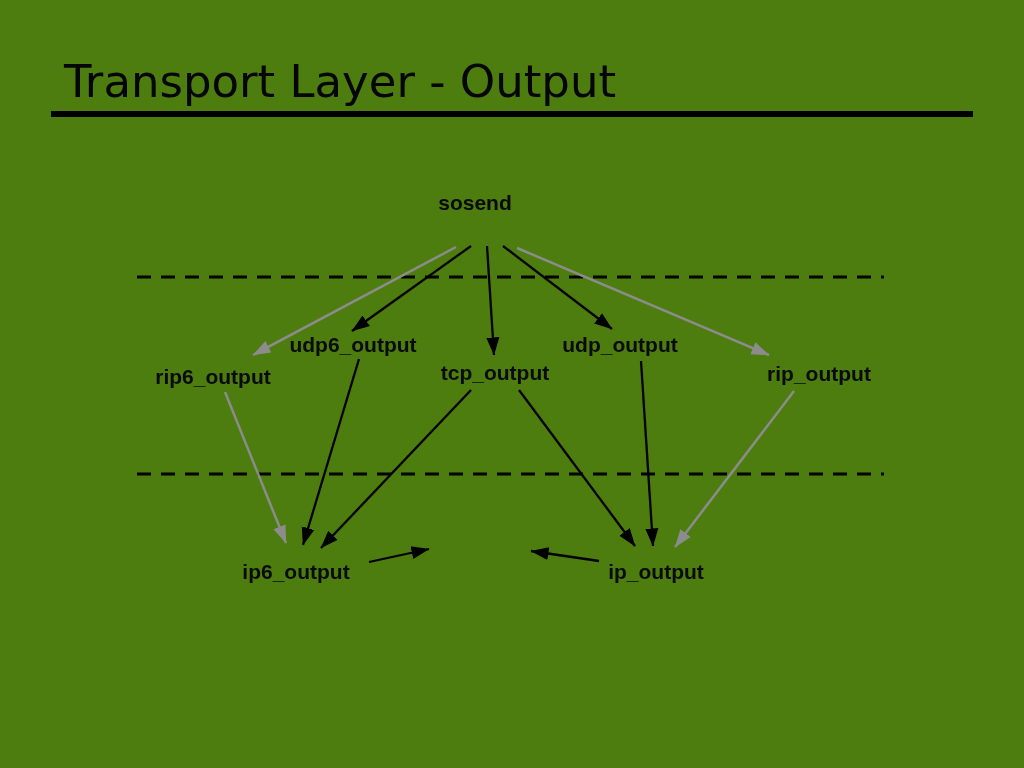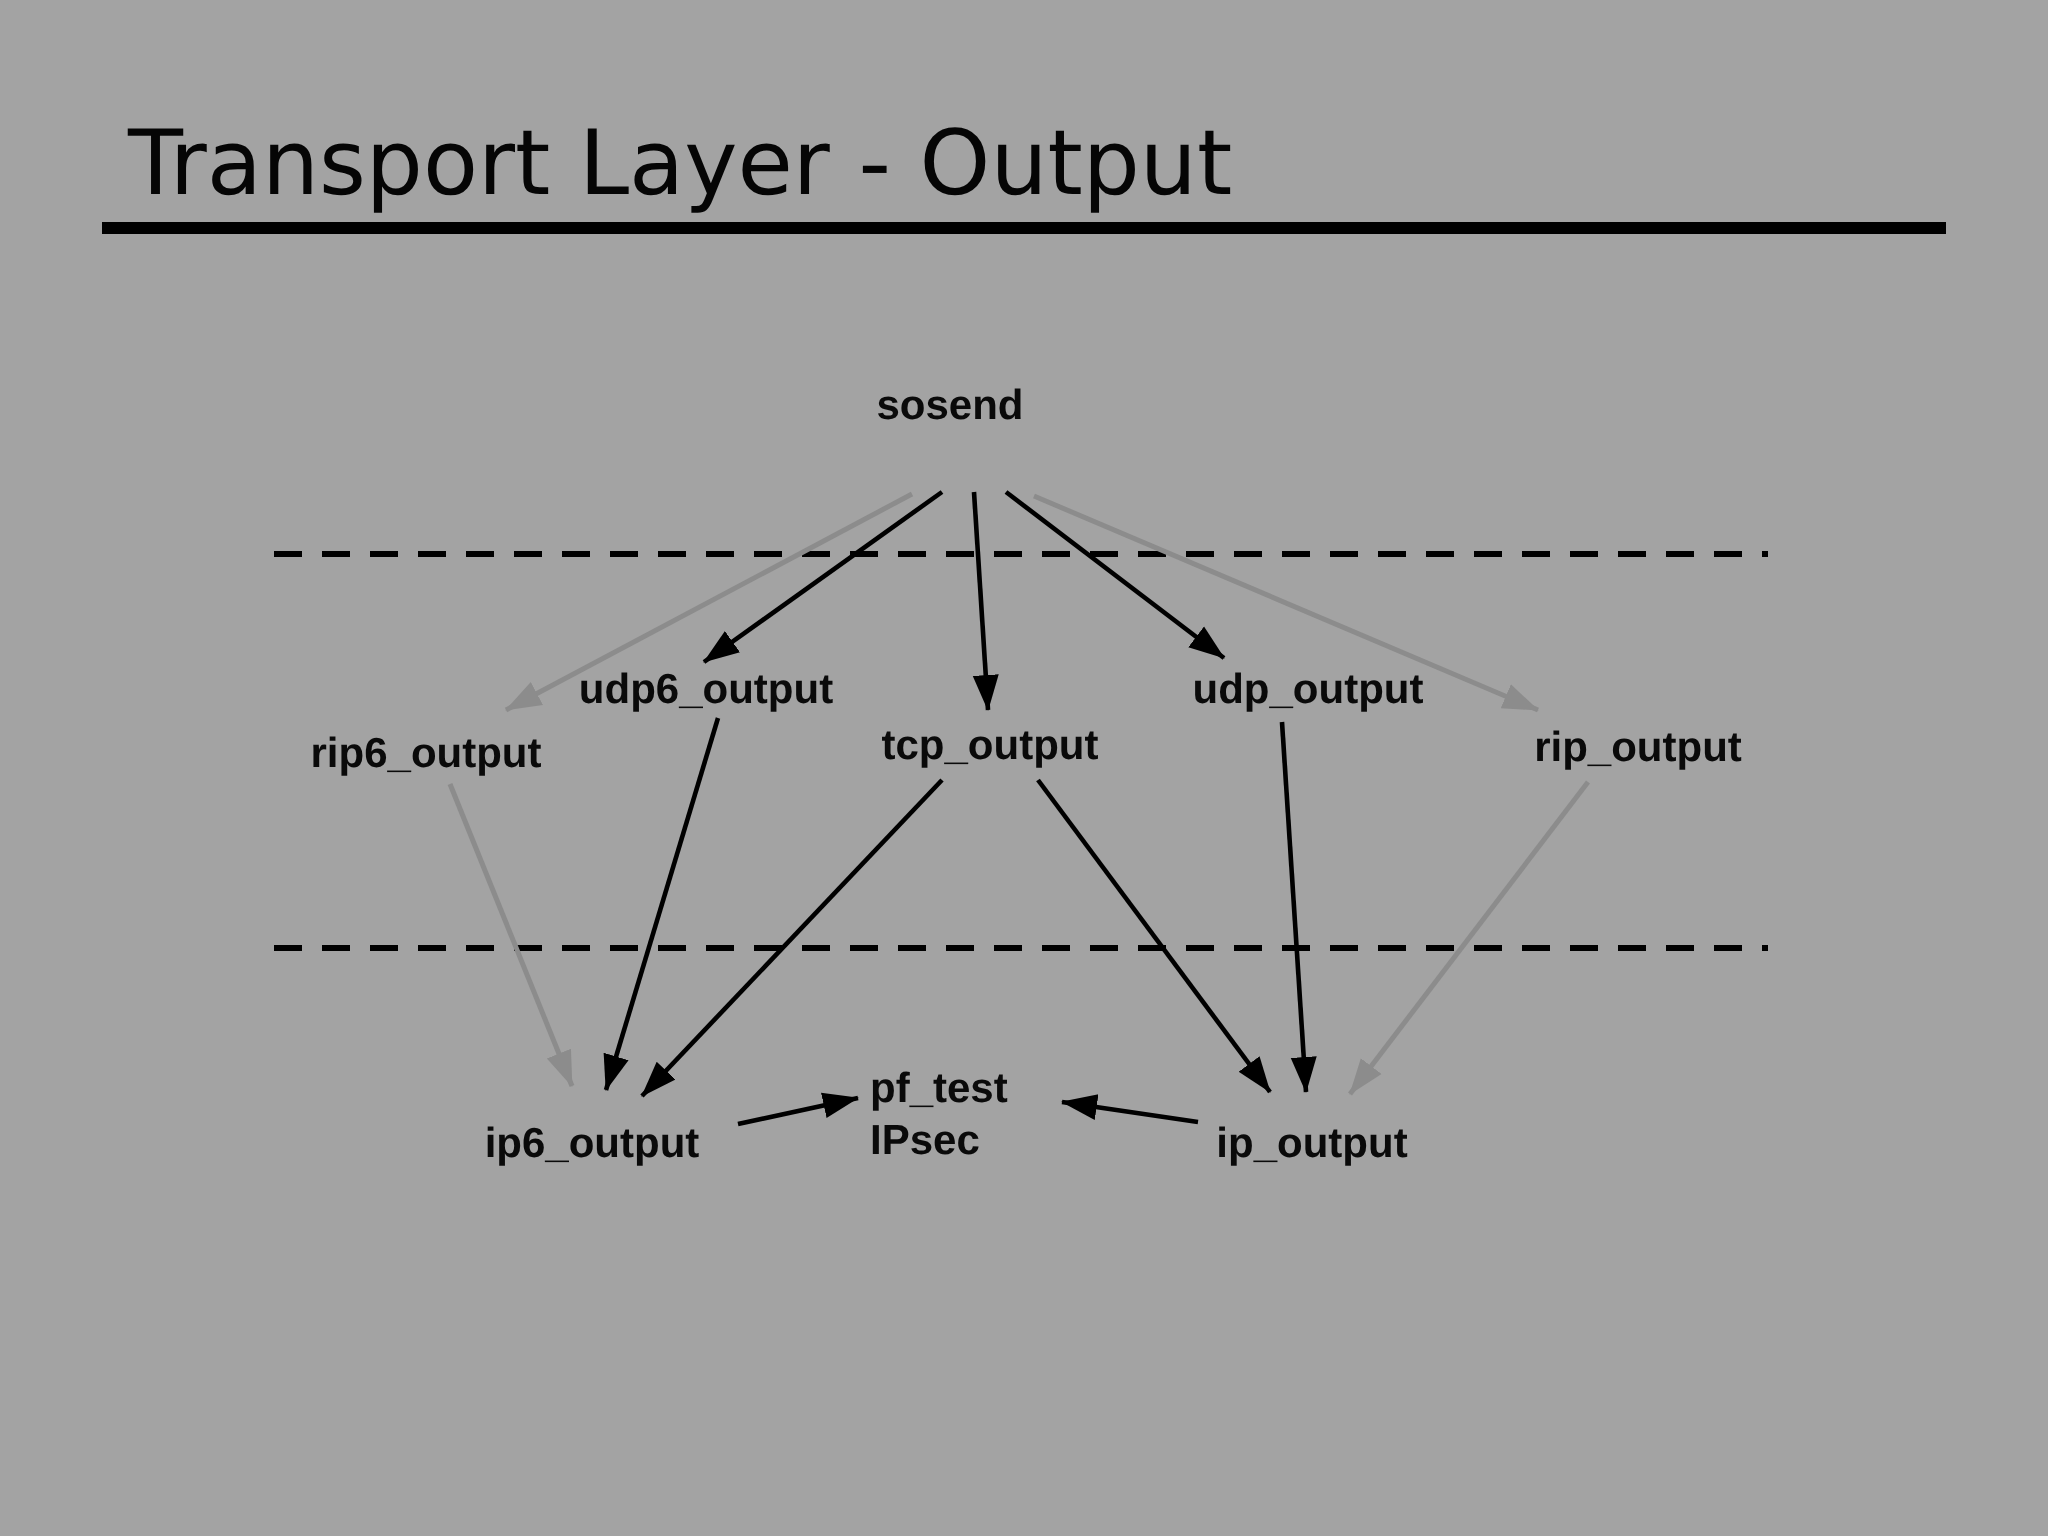--- a/index.html
+++ b/index.html
@@ -1,20 +1,20 @@
 <!DOCTYPE html>
 <html><head>
 <meta charset="utf-8">
 <style>
   html, body { margin: 0; padding: 0; background: #ffffff; }
   .slide {
     position: relative;
     width: 1024px;
     height: 768px;
-    background: #a3a3a3;
+    background: #4d7c0f;
     overflow: hidden;
     font-family: "Liberation Sans", sans-serif;
   }
   .slide-title {
     position: absolute;
     left: 64px;
     top: 56px;
     font-family: "DejaVu Sans", sans-serif;
     font-size: 45px;
     font-weight: 400;
@@ -42,21 +42,21 @@
     font-weight: 700;
     color: #0a0a0a;
     white-space: nowrap;
     line-height: 1.1;
   }
   .node-sosend      { left: 475px; top: 203px; }
   .node-pr-usrreq   { left: 484px; top: 231px; }
   .node-rip6-output { left: 213px; top: 377px; }
   .node-udp6-output { left: 353px; top: 345px; }
   .node-tcp-output  { left: 495px; top: 373px; text-align: center; }
-  .node-udp-output  { left: 654px; top: 345px; }
+  .node-udp-output  { left: 620px; top: 345px; }
   .node-rip-output  { left: 819px; top: 374px; }
   .node-ip6-output  { left: 296px; top: 572px; }
   .node-ip-output   { left: 656px; top: 572px; }
   .node-pf-block {
     position: absolute;
     left: 435px;
     top: 532px;
     font-size: 21px;
     font-weight: 700;
     color: #0a0a0a;
@@ -105,19 +105,15 @@
 
   <div class="node-label node-sosend">sosend</div>
 
   <div class="node-label node-rip6-output">rip6_output</div>
   <div class="node-label node-udp6-output">udp6_output</div>
   <div class="node-label node-tcp-output">tcp_output</div>
   <div class="node-label node-udp-output">udp_output</div>
   <div class="node-label node-rip-output">rip_output</div>
 
   <div class="node-label node-ip6-output">ip6_output</div>
-  <div class="node-pf-block">
-    <div>pf_test</div>
-    <div>IPsec</div>
-  </div>
   <div class="node-label node-ip-output">ip_output</div>
 
 </div>
 
 </body></html>

